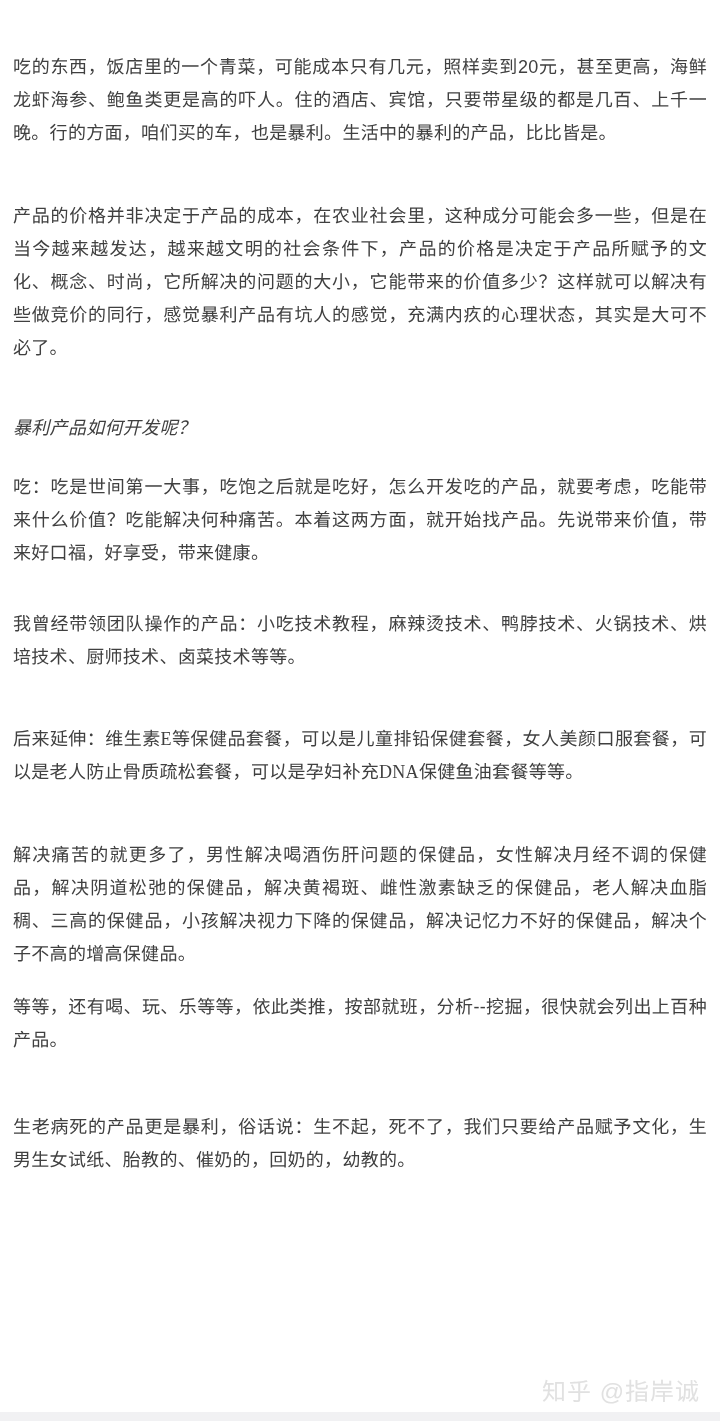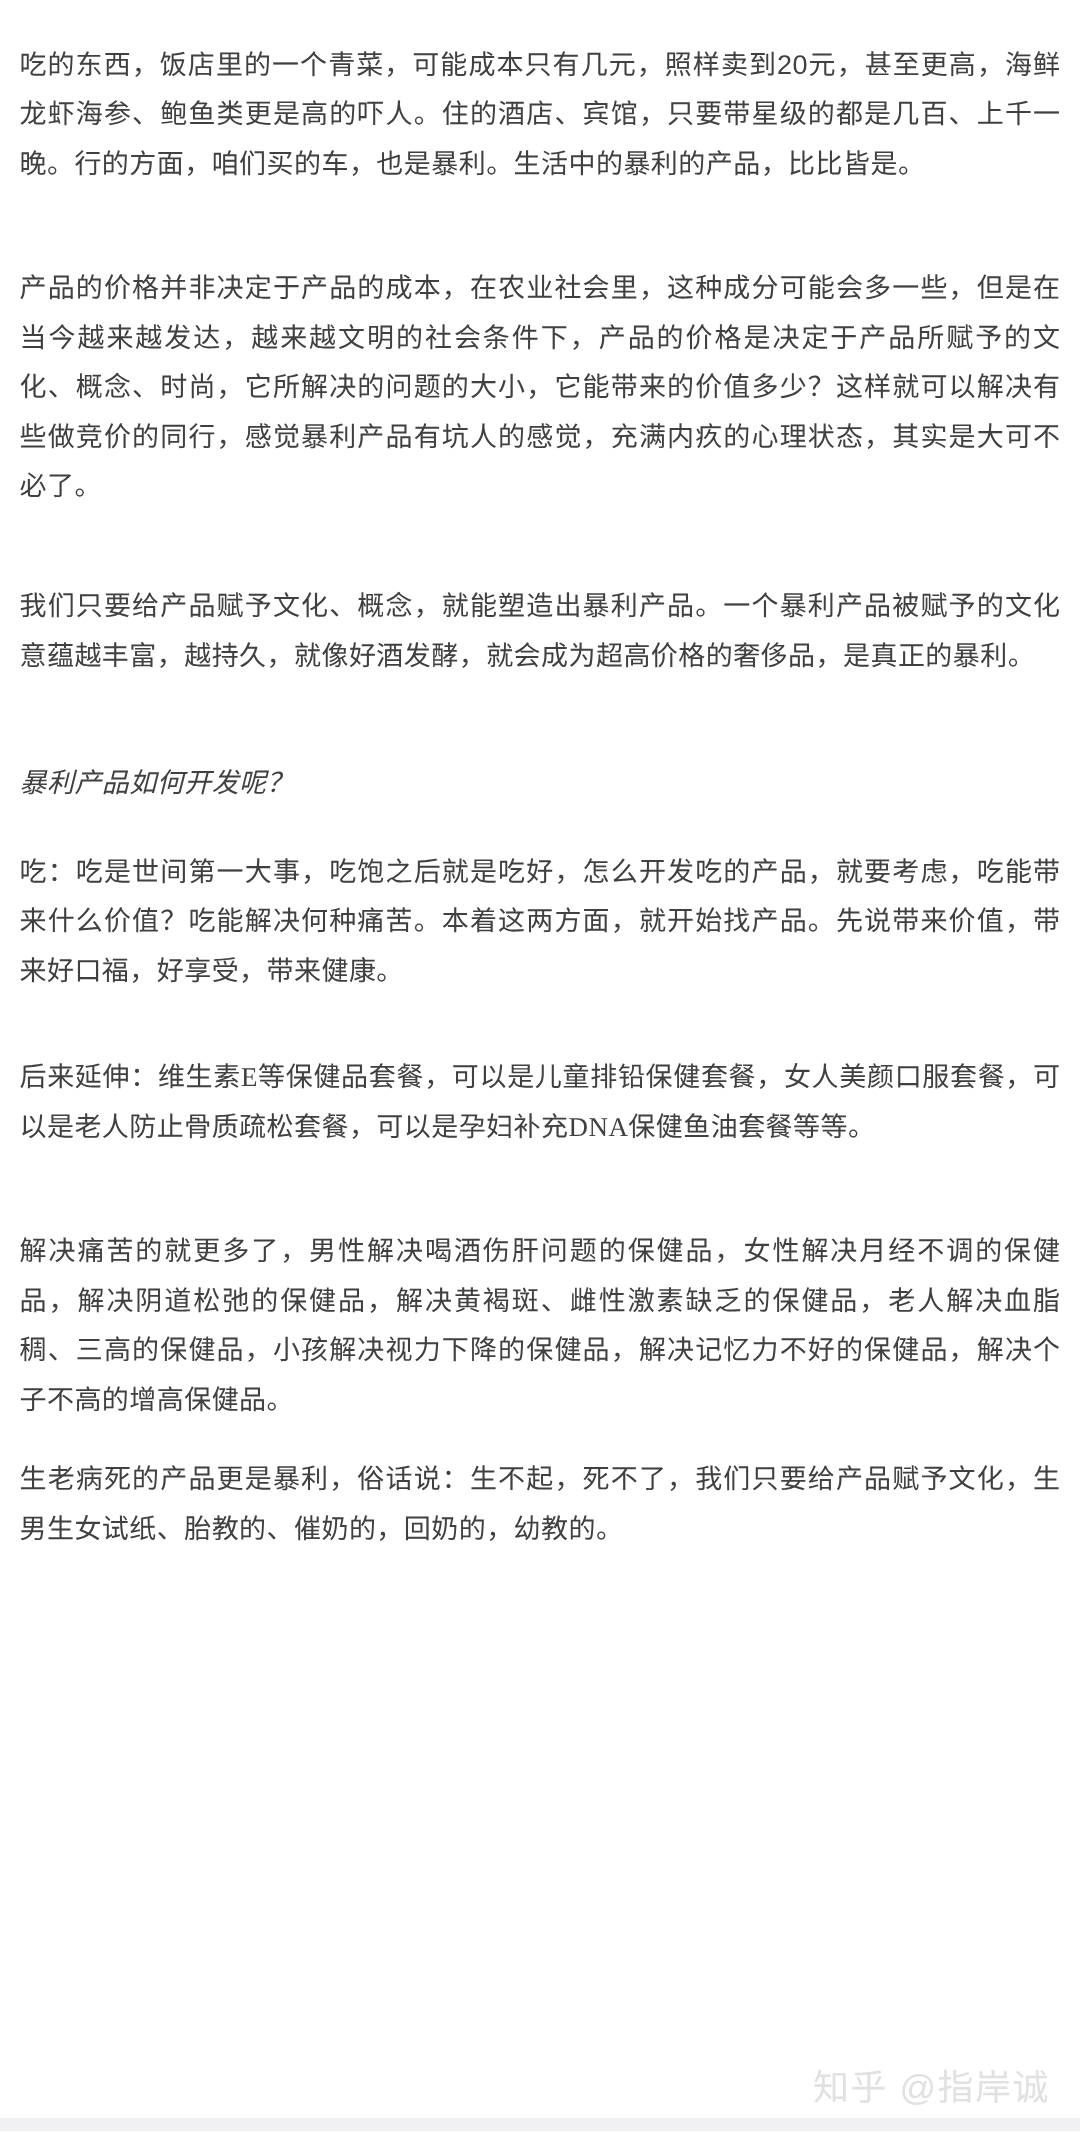--- a/index.html
+++ b/index.html
@@ -6,20 +6,21 @@
   body {
     width: 720px;
     height: 1421px;
     background: #ffffff;
     position: relative;
     overflow: hidden;
     font-family: "Liberation Sans", "DejaVu Sans", sans-serif;
   }
   .article {
     padding: 27px 13px 0 13px;
+    margin-top: 24px;
   }
   .article p {
     margin: 0;
     font-size: 18px;
     line-height: 33px;
     letter-spacing: 0.3px;
     color: #404040;
     text-align: justify;
     word-break: break-all;
   }
@@ -51,23 +52,24 @@
     height: 9px;
     background: #f1f1f3;
   }
 </style>
 </head>
 <body>
 
 <div class="article">
   <p class="p0">吃的东西，饭店里的一个青菜，可能成本只有几元，照样卖到20元，甚至更高，海鲜龙虾海参、鲍鱼类更是高的吓人。住的酒店、宾馆，只要带星级的都是几百、上千一晚。行的方面，咱们买的车，也是暴利。生活中的暴利的产品，比比皆是。</p>
   <p class="p1">产品的价格并非决定于产品的成本，在农业社会里，这种成分可能会多一些，但是在当今越来越发达，越来越文明的社会条件下，产品的价格是决定于产品所赋予的文化、概念、时尚，它所解决的问题的大小，它能带来的价值多少？这样就可以解决有些做竞价的同行，感觉暴利产品有坑人的感觉，充满内疚的心理状态，其实是大可不必了。</p>
-  <p class="p2">我们只要给产品赋予文化、概念，就能塑造出暴利产品。一个暴利产品被赋予的文化意蕴越丰富，越持久，就像好酒发酵，就会成为超高价格的奢侈品，是真正的暴利。</p>
   <p class="p3">暴利产品如何开发呢？</p>
   <p class="p5">吃：吃是世间第一大事，吃饱之后就是吃好，怎么开发吃的产品，就要考虑，吃能带来什么价值？吃能解决何种痛苦。本着这两方面，就开始找产品。先说带来价值，带来好口福，好享受，带来健康。</p>
+  <p class="p6">我曾经带领团队操作的产品：小吃技术教程，麻辣烫技术、鸭脖技术、火锅技术、烘培技术、厨师技术、卤菜技术等等。</p>
   <p class="p7">后来延伸：维生素E等保健品套餐，可以是儿童排铅保健套餐，女人美颜口服套餐，可以是老人防止骨质疏松套餐，可以是孕妇补充DNA保健鱼油套餐等等。</p>
   <p class="p8">解决痛苦的就更多了，男性解决喝酒伤肝问题的保健品，女性解决月经不调的保健品，解决阴道松弛的保健品，解决黄褐斑、雌性激素缺乏的保健品，老人解决血脂稠、三高的保健品，小孩解决视力下降的保健品，解决记忆力不好的保健品，解决个子不高的增高保健品。</p>
+  <p class="p9">等等，还有喝、玩、乐等等，依此类推，按部就班，分析--挖掘，很快就会列出上百种产品。</p>
   <p class="p10">生老病死的产品更是暴利，俗话说：生不起，死不了，我们只要给产品赋予文化，生男生女试纸、胎教的、催奶的，回奶的，幼教的。</p>
 </div>
 
 <div class="watermark">知乎 @指岸诚</div>
 
 <div class="footer-strip"></div>
 
 </body></html>

